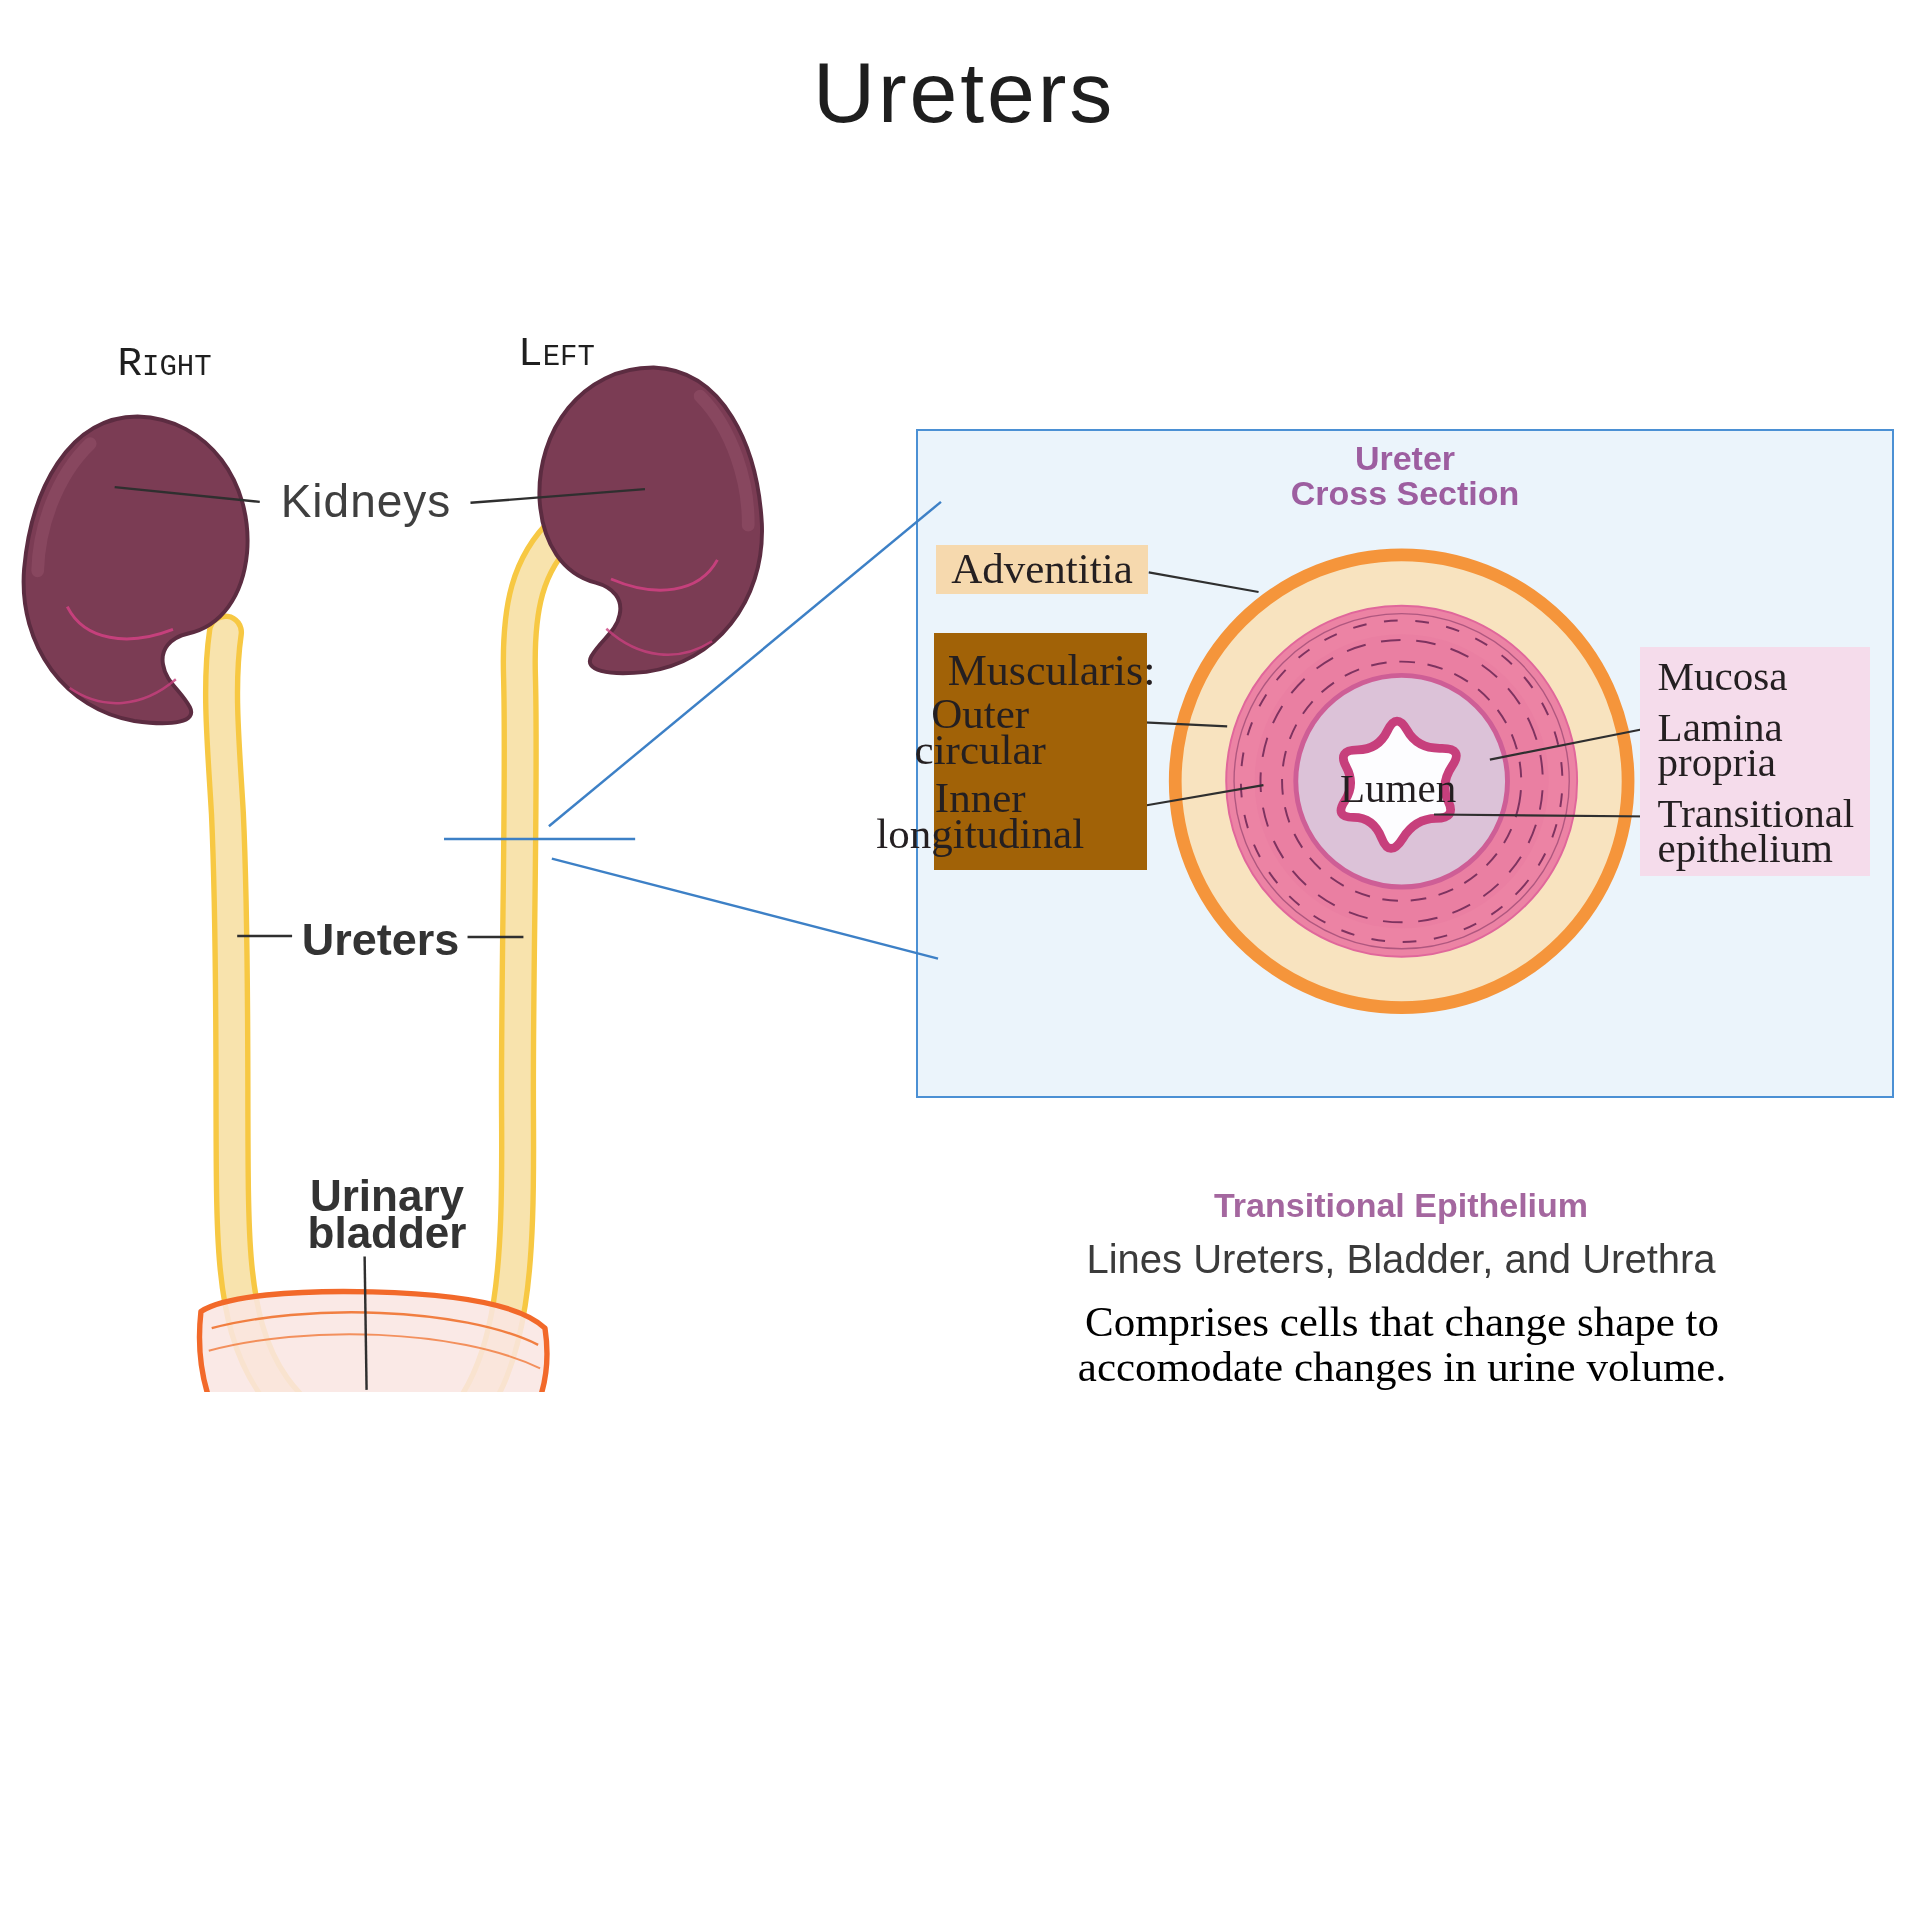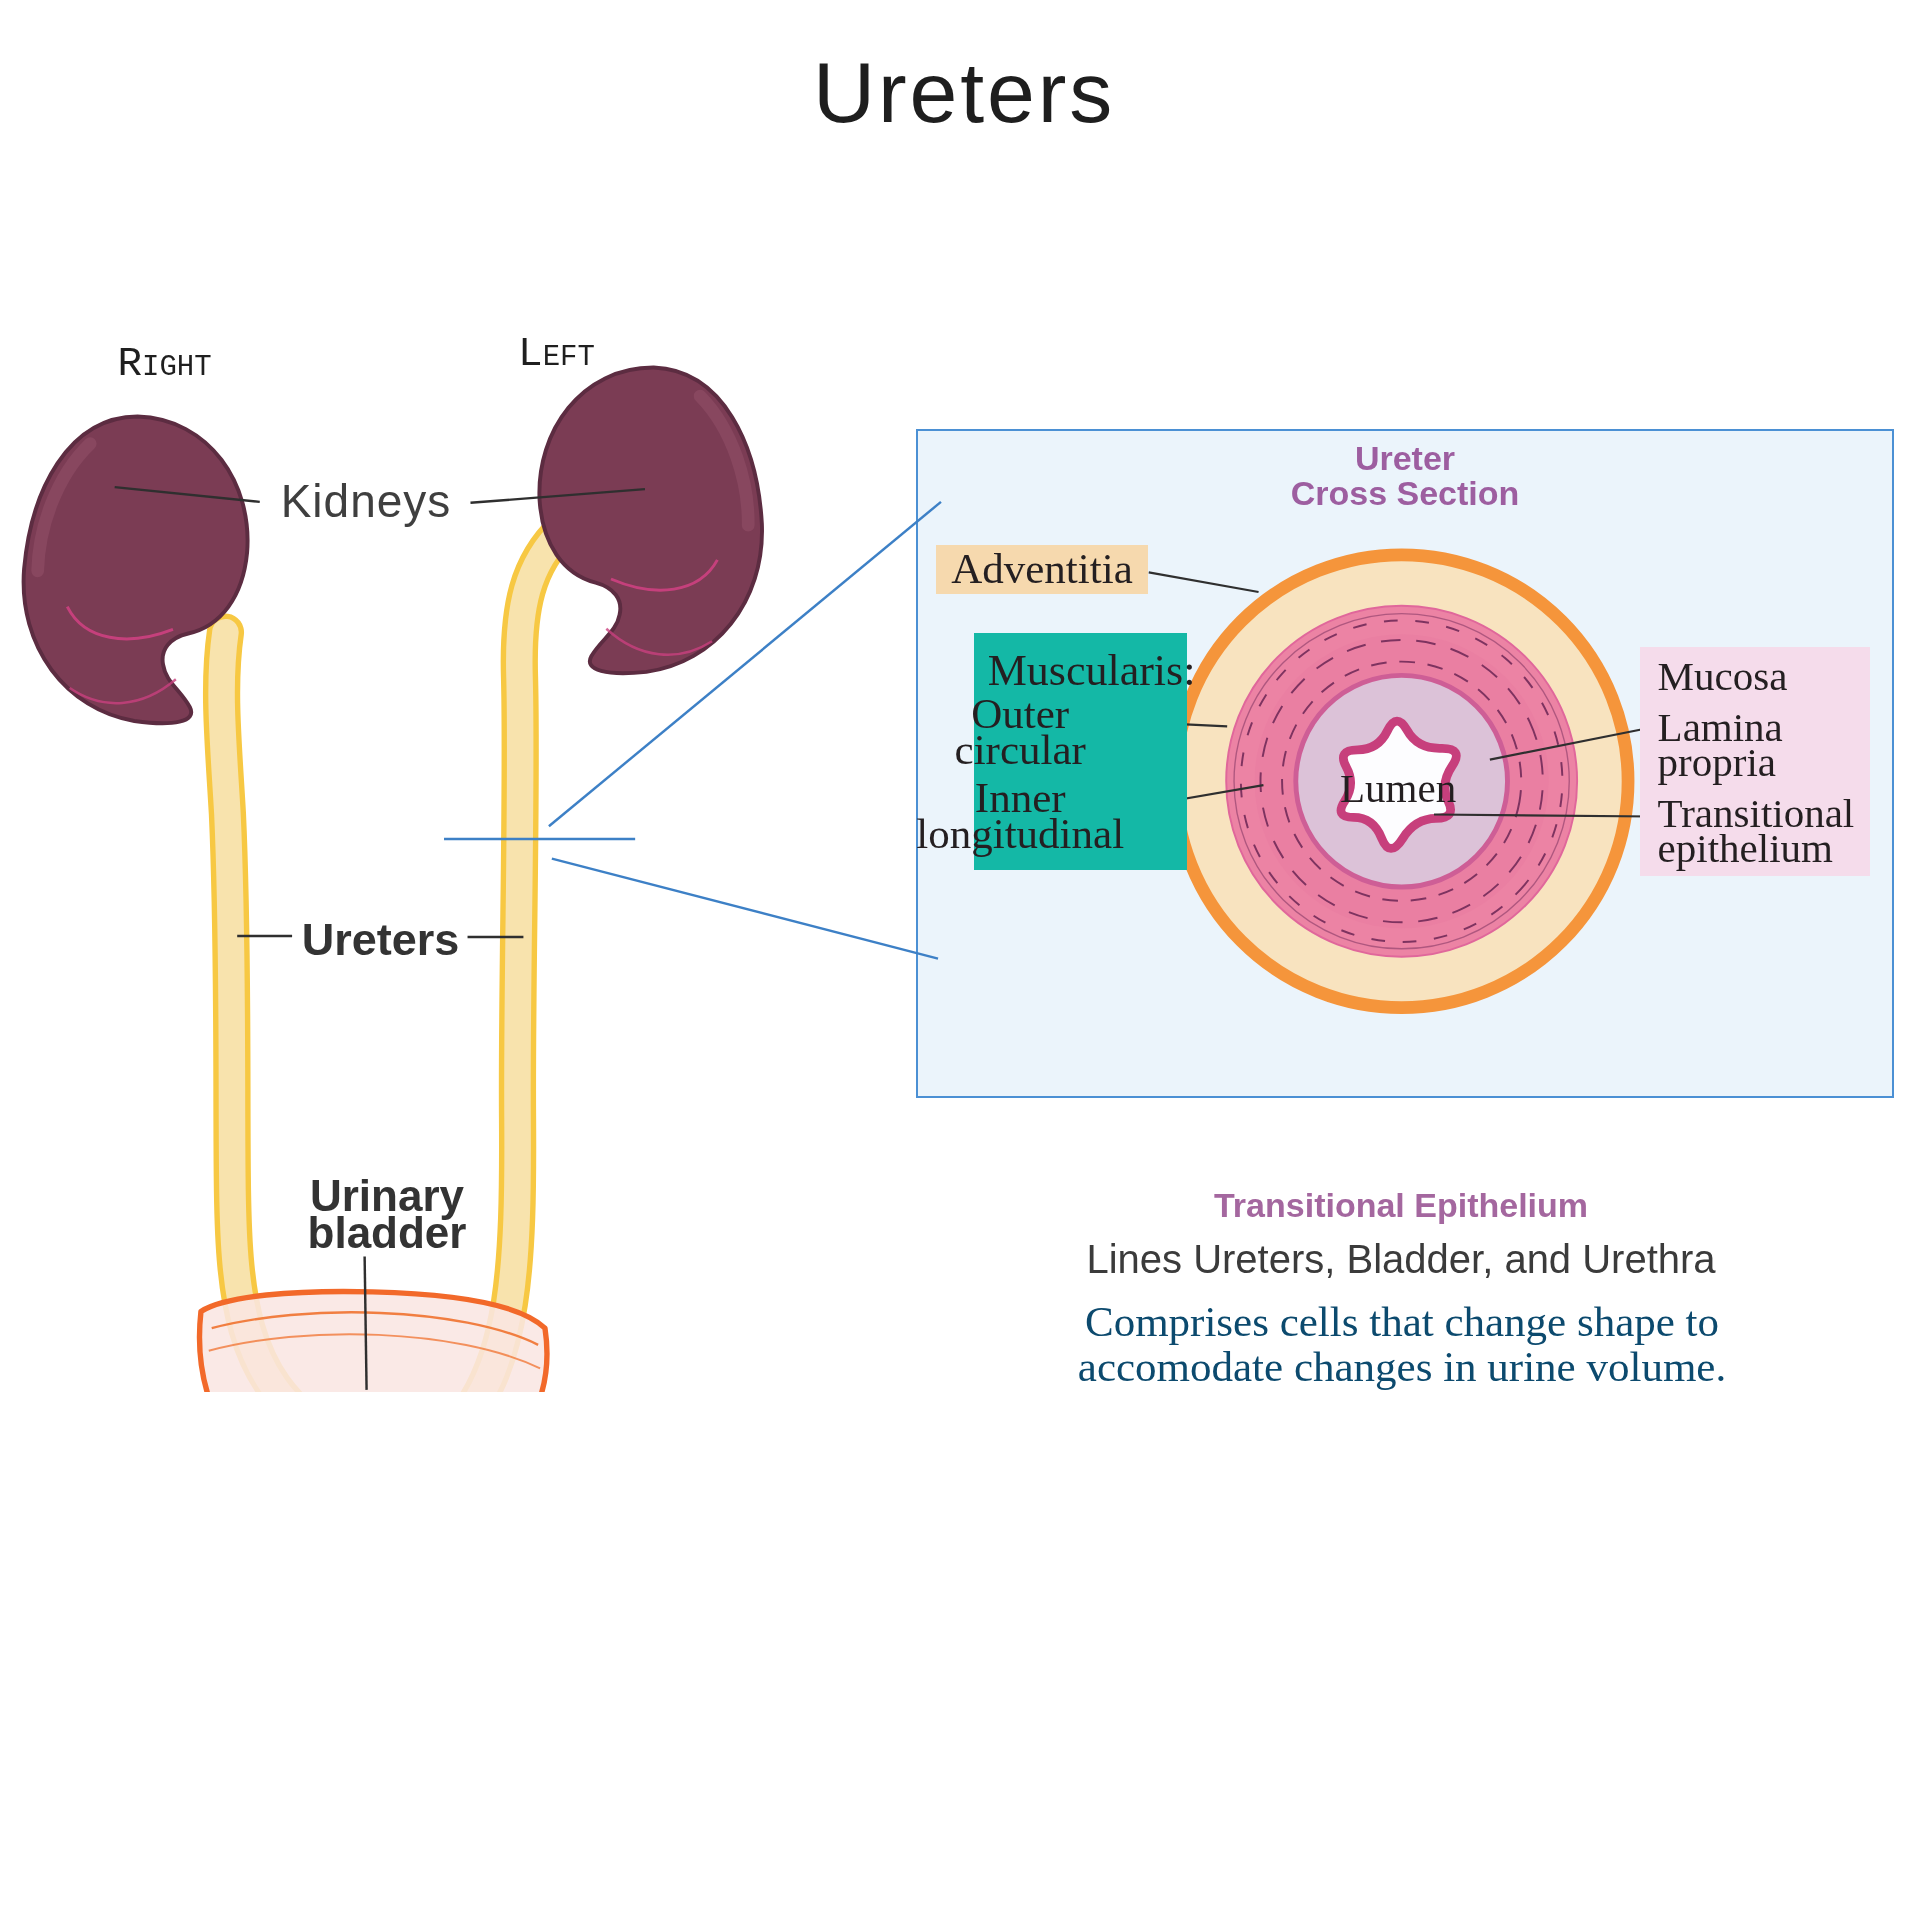--- a/index.html
+++ b/index.html
@@ -20,37 +20,37 @@
   #bladder-label{left:289px;top:1178px;width:196px;text-align:center;font-size:44px;line-height:0.84;}
   #urethra-label{left:415px;top:1554px;font-size:45px;color:#3b3b3b;}
   
   #cs-box{left:916px;top:429px;width:978px;height:669px;background:#ebf4fb;
           border:2px solid #4b90d4;box-sizing:border-box;z-index:1;}
   #cs-title{left:916px;top:441px;width:978px;text-align:center;font-size:34px;font-weight:600;
             color:#9d5ea0;line-height:1.02;z-index:4;}
   .serif{font-family:"Liberation Serif",serif;color:#241f21;}
   #adventitia-label{left:936px;top:545px;width:212px;height:49px;background:#f6d9ae;
                     font-size:43px;text-align:center;line-height:47px;z-index:4;}
-  #muscularis-box{left:934px;top:633px;width:213px;height:237px;background:#14b8a6;z-index:4;margin-left:40px;}
+  #muscularis-box{left:934px;top:633px;width:213px;height:237px;background:#a16207;z-index:4;}
   #muscularis-title{left:13.7px;top:11.8px;font-size:44px;}
   .musc-lines{right:9.8px;width:314px;text-align:center;font-size:43px;line-height:0.84;}
   #musc-outer{top:63px;}
   #musc-inner{top:147px;}
   #mucosa-box{left:1640px;top:647px;width:230px;height:229px;background:#f5dceb;z-index:4;}
   .muco-line{left:17.6px;font-size:41px;line-height:0.86;}
   #mucosa-title{top:11.8px;}
   #lamina-label{top:63px;}
   #transitional-label{top:149px;}
   #lumen-label{left:1340px;top:764px;width:114px;text-align:center;font-size:41px;z-index:4;}
   
   #epi-heading{left:1014px;top:1186px;width:774px;text-align:center;font-size:34px;
                font-weight:600;color:#a4679f;}
   #epi-sub{left:1014px;top:1237px;width:774px;text-align:center;font-size:40px;color:#3b3b3b;}
   #epi-desc{left:1010px;top:1299px;width:784px;text-align:center;font-size:43px;line-height:1.05;
-            color:#0c4a6e;}
+            color:#000000;}
   #binucleated-label{left:1266px;top:1423px;width:196px;text-align:center;font-size:44px;}
   svg{position:absolute;left:0;top:0;z-index:2;}
 </style>
 </head>
 <body>
 
 <div id="canvas">
 
   <div id="cs-box" class="abs"></div>
 

